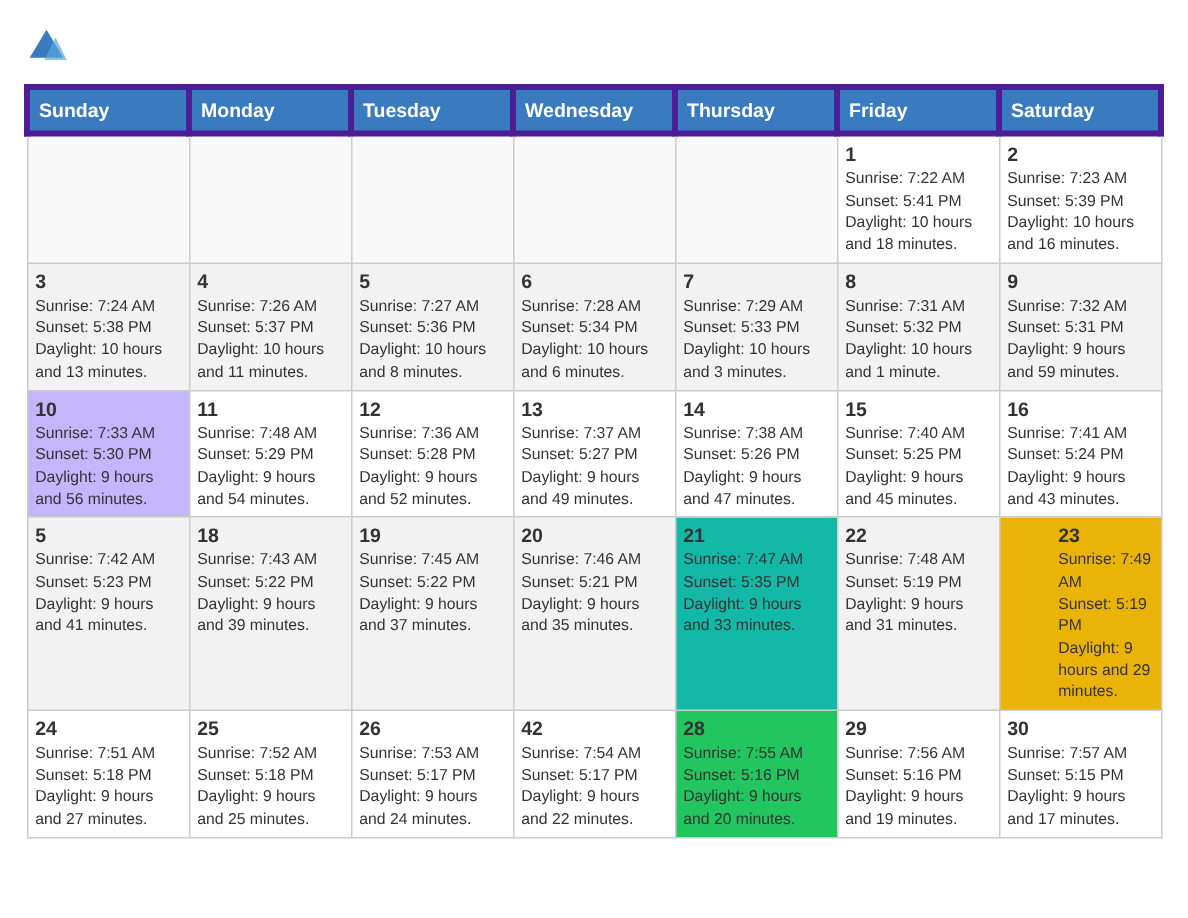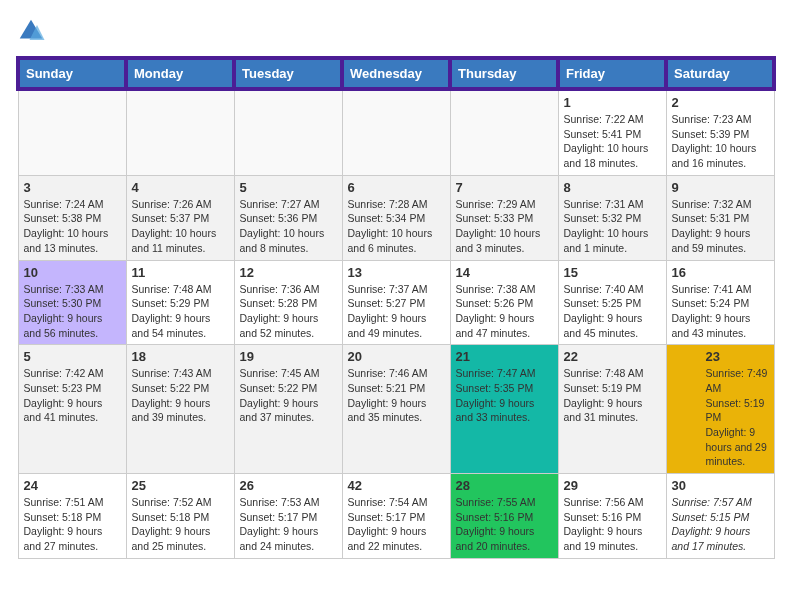--- a/index.html
+++ b/index.html
@@ -310,19 +310,19 @@
 Daylight: 9 hours and 20 minutes.</div>
         </td>
         <td style="background: rgb(255, 255, 255);">
           <span class="day-num">29</span>
           <div class="day-info" style="white-space: pre-line;">Sunrise: 7:56 AM
 Sunset: 5:16 PM
 Daylight: 9 hours and 19 minutes.</div>
         </td>
         <td style="background: rgb(255, 255, 255);">
           <span class="day-num">30</span>
-          <div class="day-info" style="white-space: pre-line; font-style: italic;">Sunrise: 7:57 AM
+          <div class="day-info" style="white-space: pre-line;">Sunrise: 7:57 AM
 Sunset: 5:15 PM
 Daylight: 9 hours and 17 minutes.</div>
         </td>
       </tr>
     </tbody>
 </table>
 
 </body></html>

